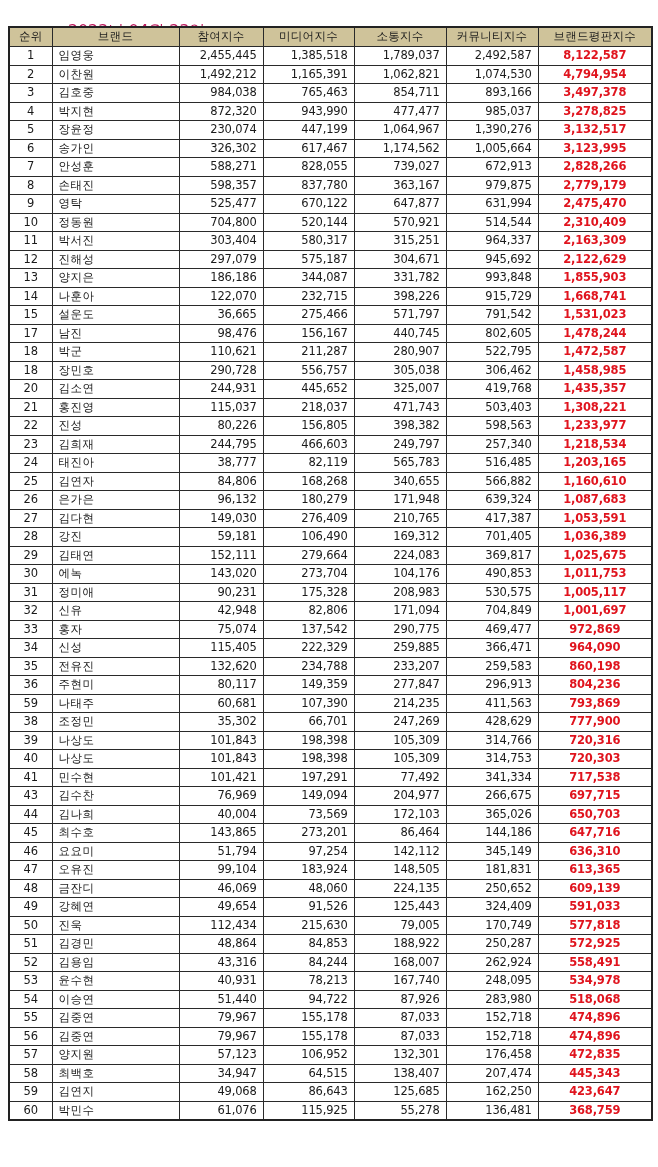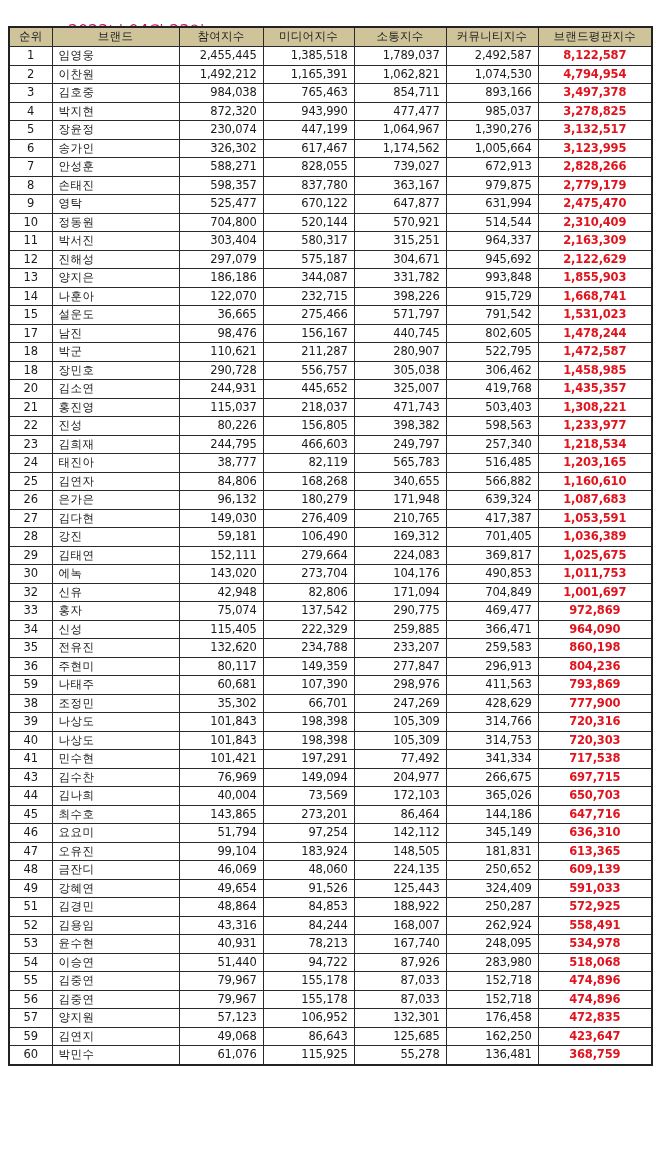--- a/index.html
+++ b/index.html
@@ -296,20 +296,29 @@
       <tr>
         <td class="rk">30</td>
         <td class="nm">에녹</td>
         <td class="num">143,020</td>
         <td class="num">273,704</td>
         <td class="num">104,176</td>
         <td class="num">490,853</td>
         <td class="score">1,011,753</td>
       </tr>
       <tr>
+        <td class="rk">31</td>
+        <td class="nm">정미애</td>
+        <td class="num">90,231</td>
+        <td class="num">175,328</td>
+        <td class="num">208,983</td>
+        <td class="num">530,575</td>
+        <td class="score">1,005,117</td>
+      </tr>
+      <tr>
         <td class="rk">32</td>
         <td class="nm">신유</td>
         <td class="num">42,948</td>
         <td class="num">82,806</td>
         <td class="num">171,094</td>
         <td class="num">704,849</td>
         <td class="score">1,001,697</td>
       </tr>
       <tr>
         <td class="rk">33</td>
@@ -345,21 +354,21 @@
         <td class="num">149,359</td>
         <td class="num">277,847</td>
         <td class="num">296,913</td>
         <td class="score">804,236</td>
       </tr>
       <tr>
         <td class="rk">59</td>
         <td class="nm">나태주</td>
         <td class="num">60,681</td>
         <td class="num">107,390</td>
-        <td class="num">298,976</td>
+        <td class="num">214,235</td>
         <td class="num">411,563</td>
         <td class="score">793,869</td>
       </tr>
       <tr>
         <td class="rk">38</td>
         <td class="nm">조정민</td>
         <td class="num">35,302</td>
         <td class="num">66,701</td>
         <td class="num">247,269</td>
         <td class="num">428,629</td>
@@ -449,20 +458,29 @@
       <tr>
         <td class="rk">49</td>
         <td class="nm">강혜연</td>
         <td class="num">49,654</td>
         <td class="num">91,526</td>
         <td class="num">125,443</td>
         <td class="num">324,409</td>
         <td class="score">591,033</td>
       </tr>
       <tr>
+        <td class="rk">50</td>
+        <td class="nm">진욱</td>
+        <td class="num">112,434</td>
+        <td class="num">215,630</td>
+        <td class="num">79,005</td>
+        <td class="num">170,749</td>
+        <td class="score">577,818</td>
+      </tr>
+      <tr>
         <td class="rk">51</td>
         <td class="nm">김경민</td>
         <td class="num">48,864</td>
         <td class="num">84,853</td>
         <td class="num">188,922</td>
         <td class="num">250,287</td>
         <td class="score">572,925</td>
       </tr>
       <tr>
         <td class="rk">52</td>
@@ -512,20 +530,29 @@
       <tr>
         <td class="rk">57</td>
         <td class="nm">양지원</td>
         <td class="num">57,123</td>
         <td class="num">106,952</td>
         <td class="num">132,301</td>
         <td class="num">176,458</td>
         <td class="score">472,835</td>
       </tr>
       <tr>
+        <td class="rk">58</td>
+        <td class="nm">최백호</td>
+        <td class="num">34,947</td>
+        <td class="num">64,515</td>
+        <td class="num">138,407</td>
+        <td class="num">207,474</td>
+        <td class="score">445,343</td>
+      </tr>
+      <tr>
         <td class="rk">59</td>
         <td class="nm">김연지</td>
         <td class="num">49,068</td>
         <td class="num">86,643</td>
         <td class="num">125,685</td>
         <td class="num">162,250</td>
         <td class="score">423,647</td>
       </tr>
       <tr>
         <td class="rk">60</td>

